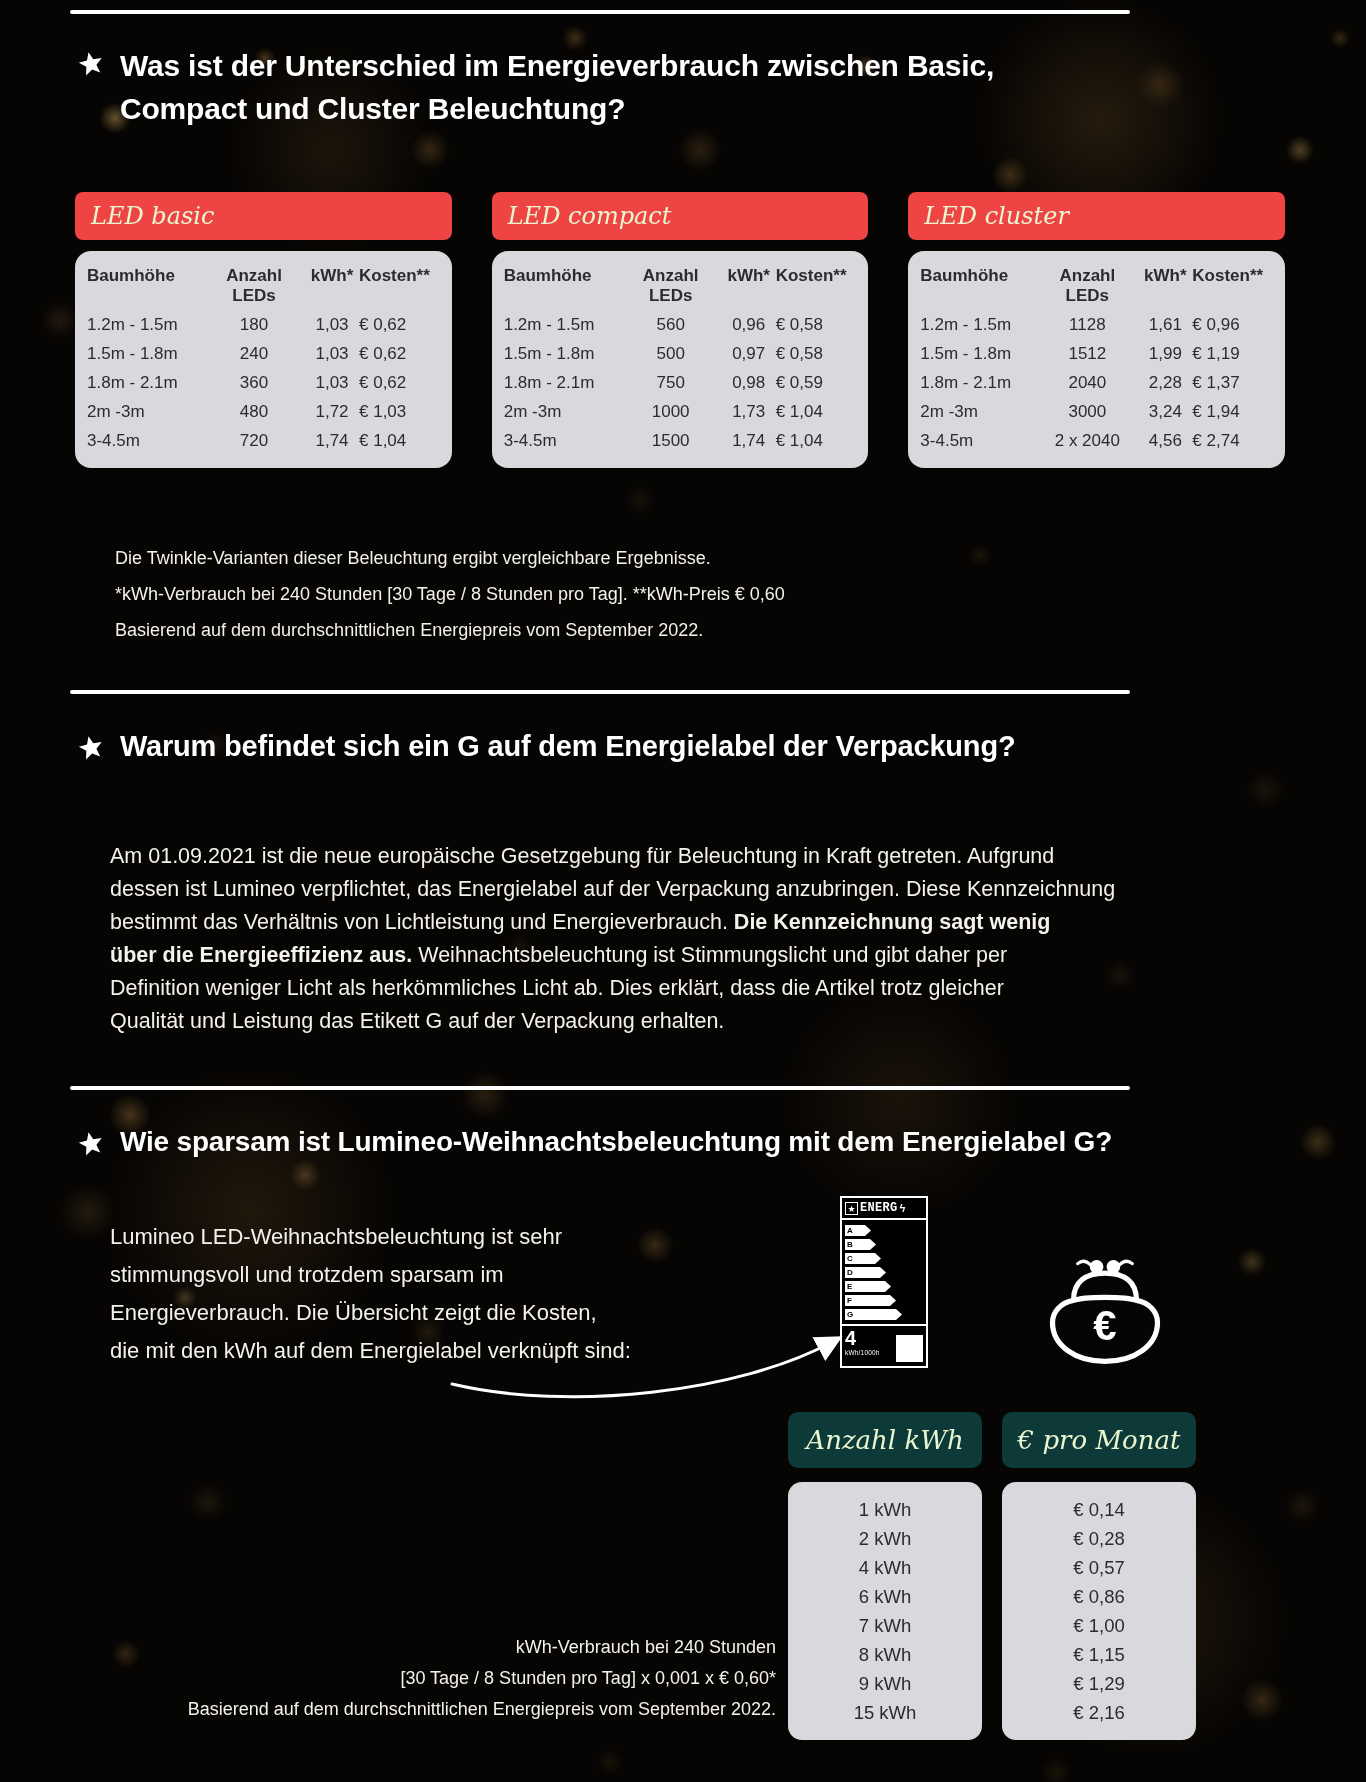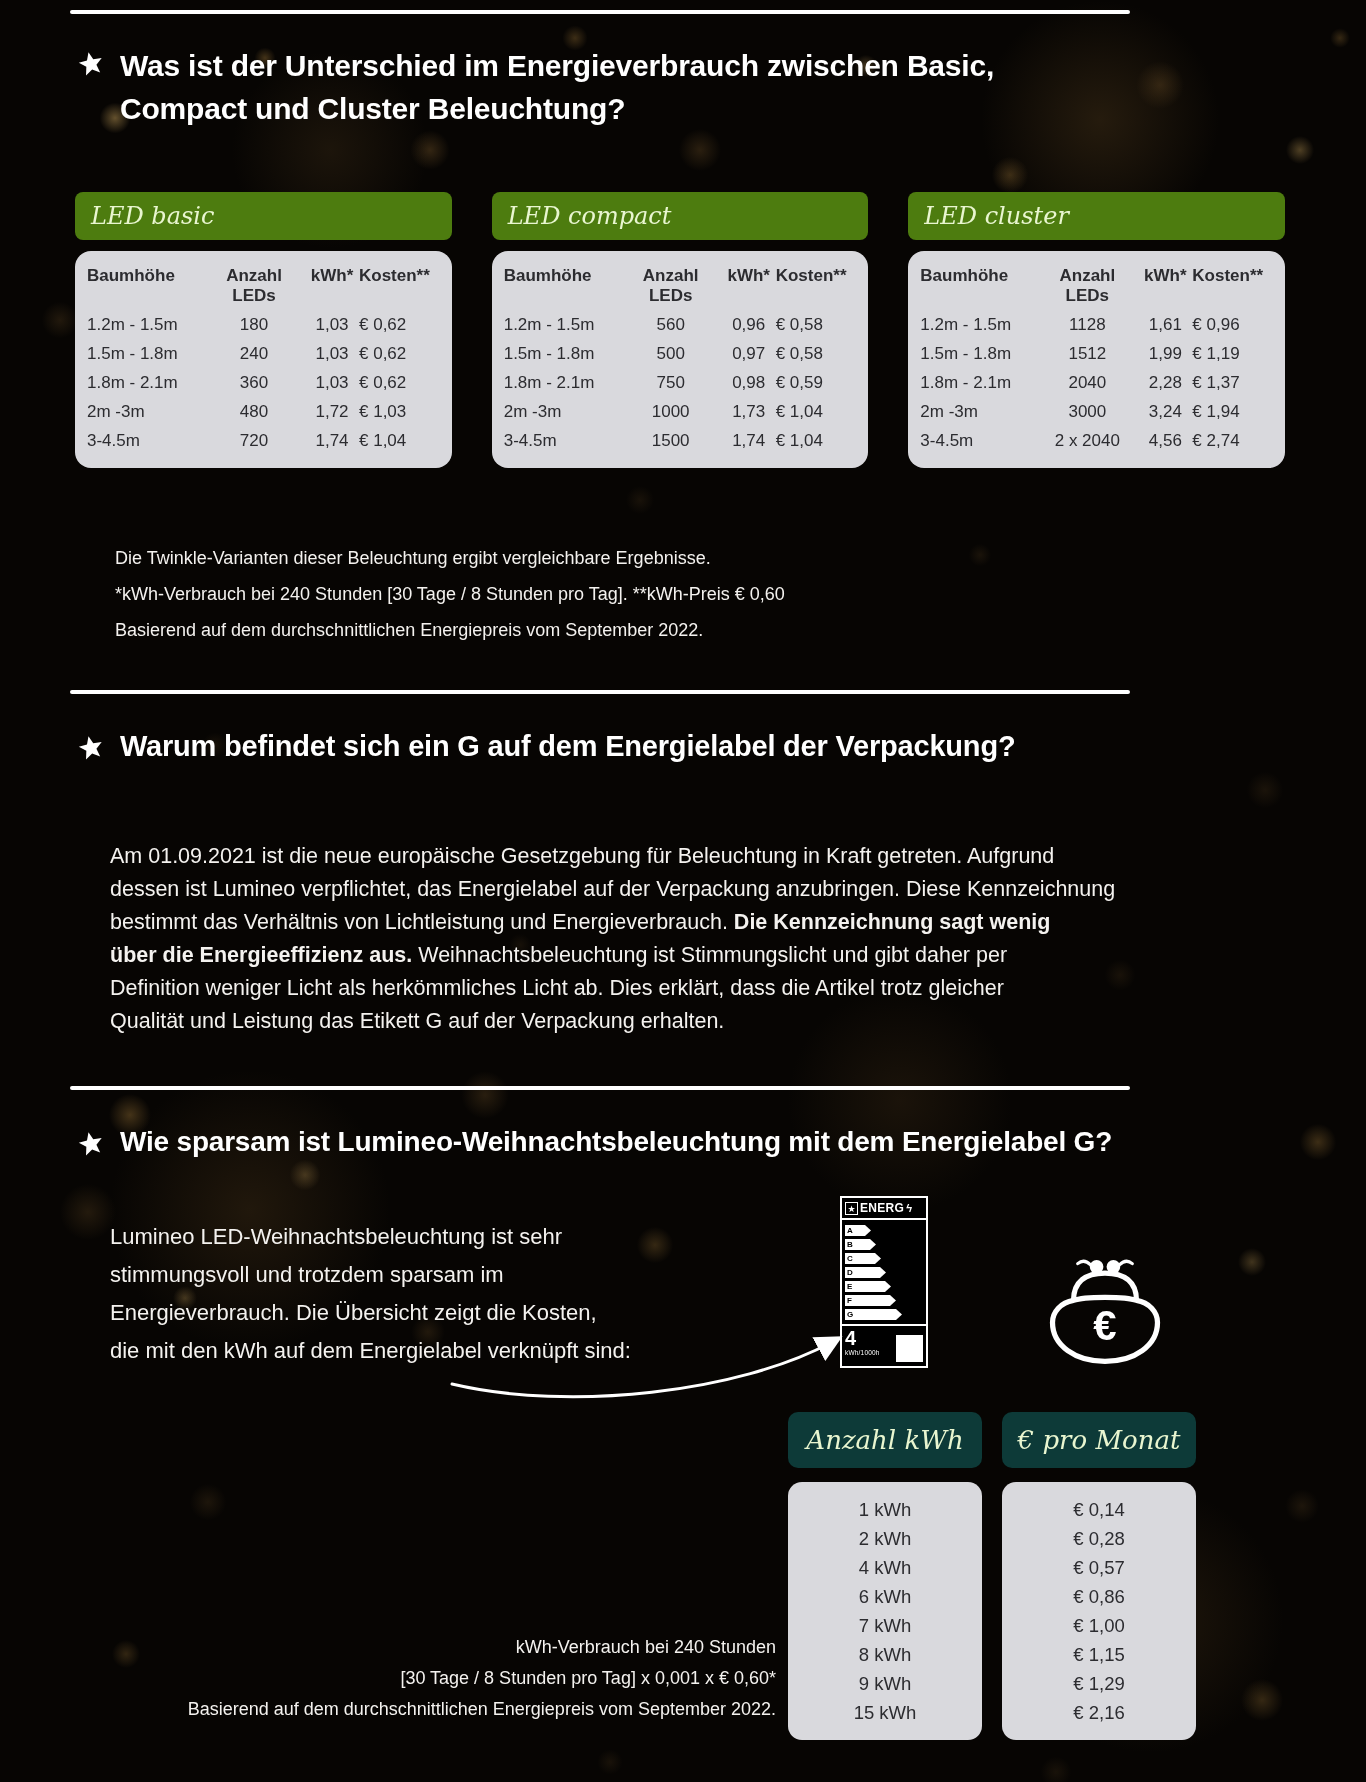--- a/index.html
+++ b/index.html
@@ -46,34 +46,34 @@
     radial-gradient(circle 22px at 1056px 1772px, rgba(96,70,34,.2), transparent 70%);}
   .rule{position:absolute;left:70px;width:1060px;height:4px;background:#fff;border-radius:2px;}
   .hwrap{position:absolute;left:78px;display:flex;gap:16px;align-items:flex-start;color:#fff;}
   .hwrap .star{flex:0 0 auto;margin-top:7px;}
   .htxt{font-weight:700;letter-spacing:-.2px;white-space:pre-line;}
   .h1 .htxt{font-size:30px;line-height:43px;}
   .h2 .htxt{font-size:29px;line-height:36px;}
   .h3 .htxt{font-size:28px;line-height:36px;}
   .tables-row{position:absolute;left:75px;top:192px;width:1210px;display:flex;gap:40px;}
   .ltable{flex:1;min-width:0;}
-  .ltable-head{height:48px;background:#4d7c0f;border-radius:8px;display:flex;align-items:center;
+  .ltable-head{height:48px;background:#ef4444;border-radius:8px;display:flex;align-items:center;
       padding-left:16px;font-family:"DejaVu Serif",serif;font-style:italic;font-size:24px;color:#e9f6d0;}
   .ltable-body{margin-top:11px;background:#d9d9dd;border-radius:16px;padding:15px 12px 17px;color:#2c2c30;}
   .tg{display:grid;grid-template-columns:116px 102px 54px 86px;row-gap:9px;font-size:17px;}
   .th{font-weight:700;}
   .c2,.c3{text-align:center;}
   .fn1{position:absolute;left:115px;top:540px;font-size:18px;line-height:36px;color:#f4f2ef;white-space:pre-line;}
   .p2{position:absolute;left:110px;top:818px;width:1020px;font-size:21.5px;line-height:33px;color:#f4f2ef;white-space:pre-line;}
   .p2 b{font-weight:700;}
   .p3{position:absolute;left:110px;top:1196px;font-size:22px;line-height:38px;color:#f4f2ef;white-space:pre-line;}
   .elabel{position:absolute;left:840px;top:1196px;width:88px;background:#000;border:2px solid #fff;box-sizing:border-box;}
   .elabel-head{display:flex;align-items:center;gap:2px;padding:3px 3px 3px;border-bottom:2px solid #fff;}
   .estar{width:13px;height:13px;background:#000;border:1px solid #fff;color:#fff;font-size:9px;line-height:12px;text-align:center;box-sizing:border-box;}
-  .ename{color:#fff;font-weight:700;font-size:12px;letter-spacing:.3px;}
+  .ename{color:#fff;font-weight:700;font-size:12px;letter-spacing:.3px;font-family:Liberation Mono, monospace;}
   .ebolt{color:#fff;font-size:11px;font-weight:700;}
   .earrows{padding:5px 0 1px 3px;}
   .earr{height:11px;margin-bottom:3px;background:#fff;color:#000;font-size:8px;font-weight:700;line-height:11px;
       padding-left:2px;box-sizing:border-box;
       clip-path:polygon(0 0,calc(100% - 6px) 0,100% 50%,calc(100% - 6px) 100%,0 100%);}
   .efoot{border-top:2px solid #fff;position:relative;height:36px;padding:2px 3px;box-sizing:content-box;}
   .eval{color:#fff;font-weight:700;font-size:20px;line-height:21px;}
   .eunit{color:#fff;font-size:6.5px;letter-spacing:.2px;}
   .ebox{position:absolute;right:3px;bottom:4px;width:27px;height:27px;background:#fff;}
   .curve{position:absolute;left:440px;top:1322px;width:410px;height:95px;}

